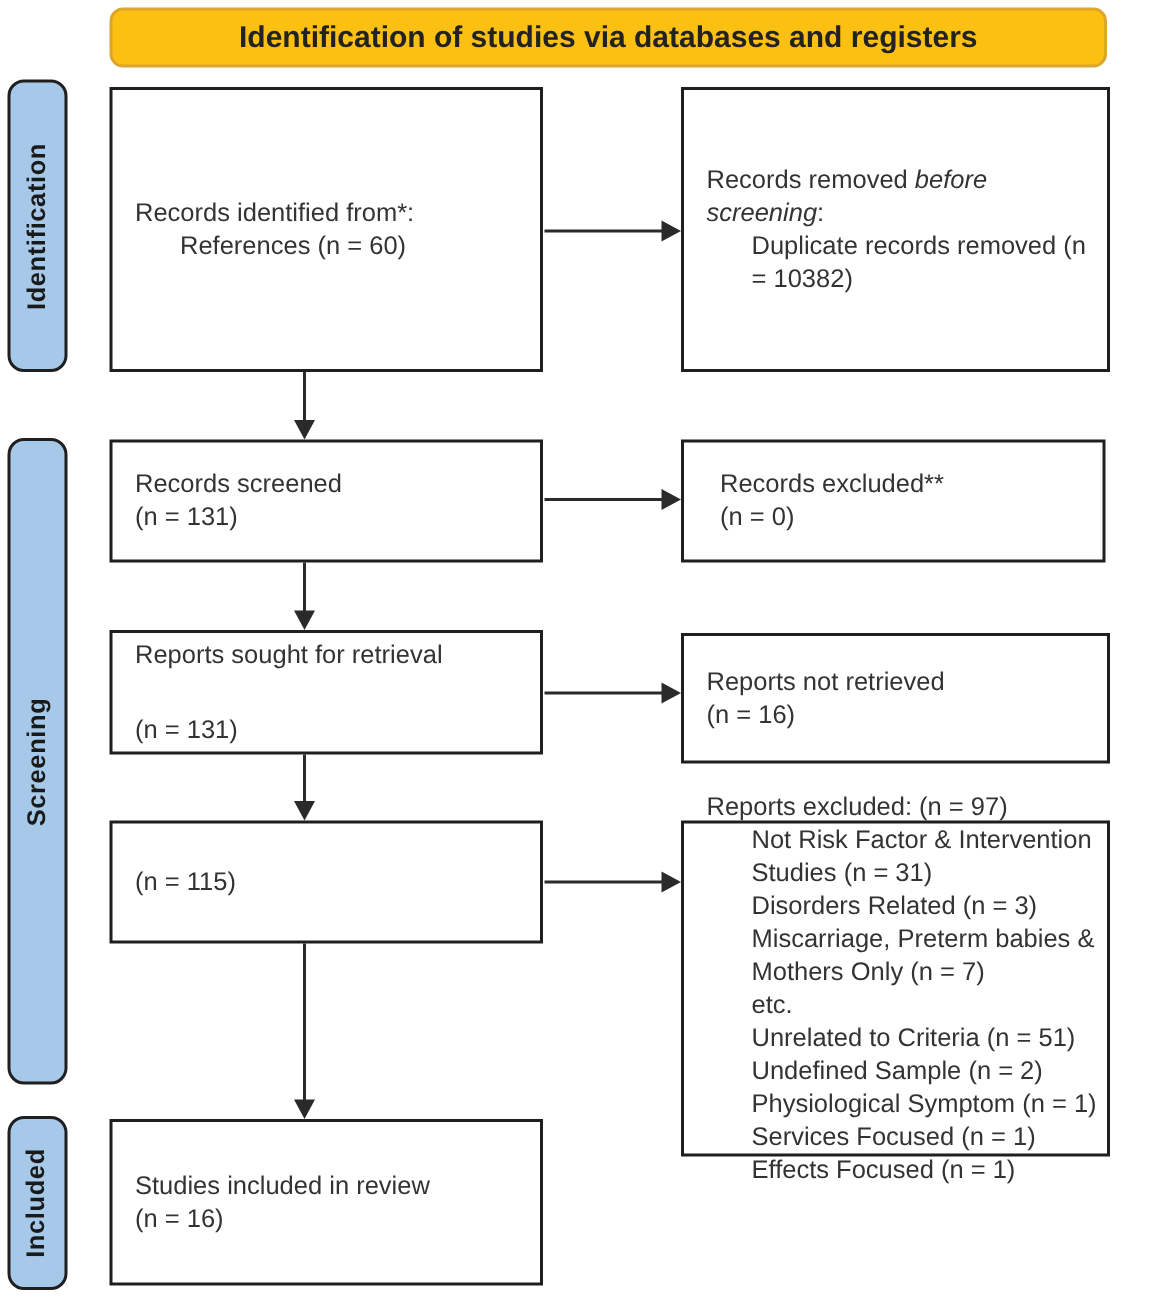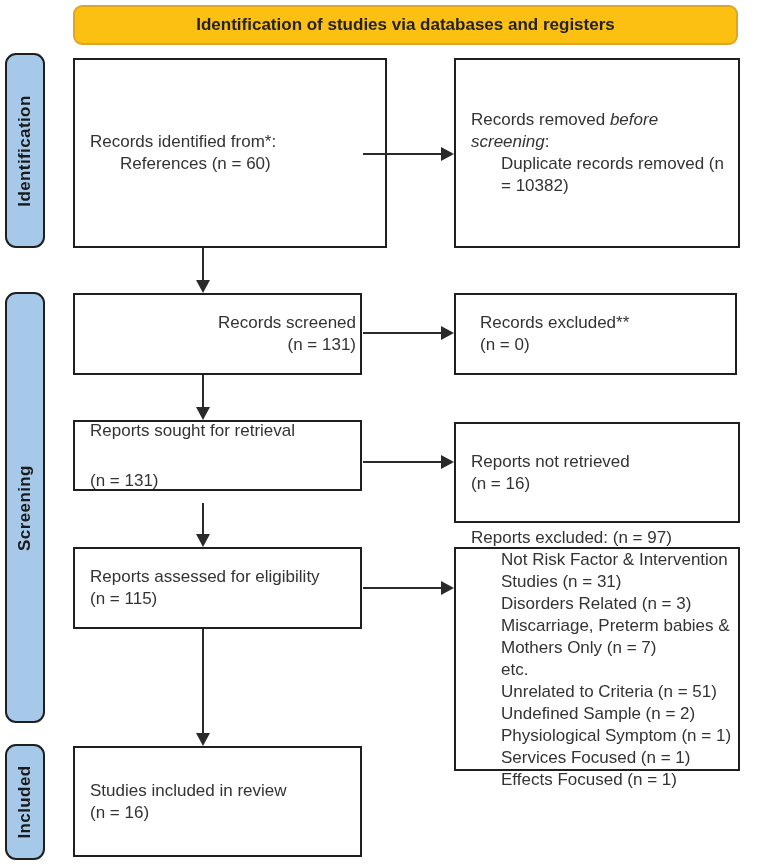--- a/index.html
+++ b/index.html
@@ -19,21 +19,21 @@
   
   .banner {
     position: absolute;
     left: 73px; top: 5px;
     width: 665px; height: 40px;
     background: #fcc013;
     border: 2px solid #dda62b;
     border-radius: 9px;
     display: flex; align-items: center; justify-content: center;
     font-weight: bold;
-    font-size: 17px;
+    font-size: 20px;
     color: #222222;
   }
 
   
   .stage {
     position: absolute;
     left: 5px; width: 40px;
     background: #a6c9e9;
     border: 2px solid #1f1f1f;
     border-radius: 11px;
@@ -62,26 +62,26 @@
     justify-content: center;
     padding-left: 15px;
     padding-right: 4px;
     font-size: 17px;
     line-height: 22px;
     color: #333333;
   }
   .box .ln { white-space: nowrap; }
   .box .ind { padding-left: 30px; }
 
-  .box-records-identified { left: 73px;  top: 58px;  width: 314px; height: 190px; }
+  .box-records-identified { left: 73px;  top: 58px;  width: 289px; height: 190px; }
   .box-records-removed    { left: 454px; top: 58px;  width: 286px; height: 190px; }
-  .box-records-screened   { left: 73px;  top: 293px; width: 289px; height: 82px; align-items: flex-end; }
+  .box-records-screened   { left: 73px;  top: 293px; width: 289px; height: 82px; }
   .box-records-excluded   { left: 454px; top: 293px; width: 283px; height: 82px; padding-left: 24px; }
-  .box-reports-sought     { left: 73px;  top: 420px; width: 289px; height: 71px; gap: 28px; }
-  .box-reports-not-retrieved { left: 454px; top: 422px; width: 286px; height: 101px; }
+  .box-reports-sought     { left: 73px;  top: 420px; width: 289px; height: 83px; gap: 28px; }
+  .box-reports-not-retrieved { left: 454px; top: 422px; width: 286px; height: 87px; }
   .box-reports-assessed   { left: 73px;  top: 547px; width: 289px; height: 82px; }
   .box-reports-excluded   { left: 454px; top: 547px; width: 286px; height: 224px; }
   .box-studies-included   { left: 73px;  top: 746px; width: 289px; height: 111px; }
 
   
   .arrow { position: absolute; }
   .arrow .line { position: absolute; background: #2a2a2a; }
   .arrow .head { position: absolute; width: 0; height: 0; }
 
   .arrow-v { width: 14px; }
@@ -157,21 +157,20 @@
   <div class="box box-reports-sought">
     <div class="ln">Reports sought for retrieval</div>
     <div class="ln">(n = 131)</div>
   </div>
   <div class="box box-reports-not-retrieved">
     <div class="ln">Reports not retrieved</div>
     <div class="ln">(n = 16)</div>
   </div>
 
   <div class="box box-reports-assessed">
-    <div class="ln">Reports assessed for eligibility</div>
     <div class="ln">(n = 115)</div>
   </div>
   <div class="box box-reports-excluded">
     <div class="ln">Reports excluded: (n = 97)</div>
     <div class="ln ind">Not Risk Factor &amp; Intervention</div>
     <div class="ln ind">Studies (n = 31)</div>
     <div class="ln ind">Disorders Related (n = 3)</div>
     <div class="ln ind">Miscarriage, Preterm babies &amp;</div>
     <div class="ln ind">Mothers Only (n = 7)</div>
     <div class="ln ind">etc.</div>

